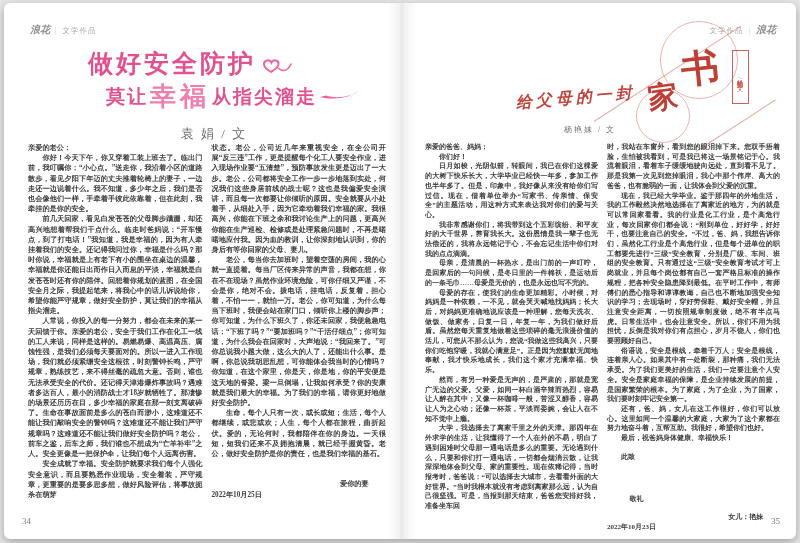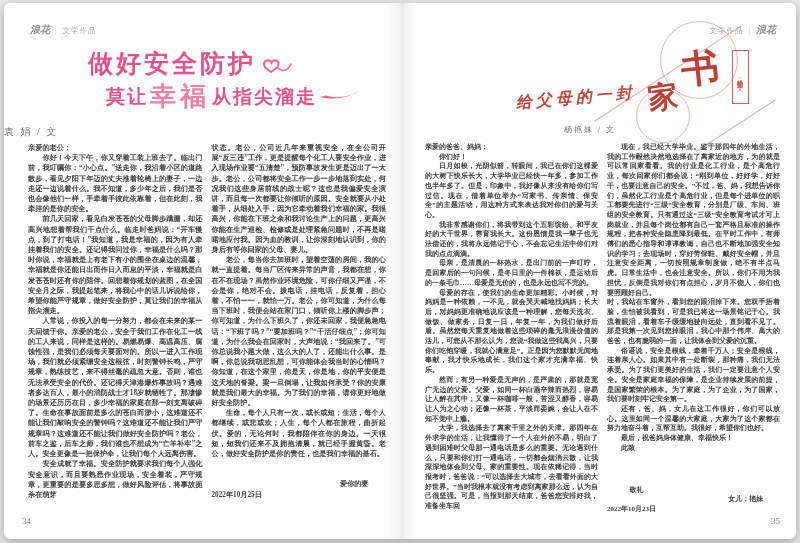--- a/index.html
+++ b/index.html
@@ -30,21 +30,21 @@
   .logo{font-style:italic;font-weight:bold;font-size:10px;color:#8f8f8f;letter-spacing:0;}
   .hdr-sep{color:#cccccc;margin:0 5px;font-size:8px;}
 
   
   .lp-t1{position:absolute;left:84px;top:44px;font-size:25px;font-weight:bold;color:#e2518f;letter-spacing:3px;white-space:nowrap;}
   .lp-t1 svg{vertical-align:-2px;margin-left:2px;}
   .lp-t2{position:absolute;left:102px;top:76px;font-size:19px;font-weight:bold;color:#e2518f;letter-spacing:2px;white-space:nowrap;}
   .lp-t2 .xf{font-size:26px;color:#ef7fae;letter-spacing:4px;vertical-align:-2px;margin:0 2px;}
   .lp-t2 svg{vertical-align:2px;margin-left:2px;}
   .lp-sub{position:absolute;left:0;top:109px;width:420px;text-align:center;font-size:8px;color:#8a8a8a;font-style:italic;letter-spacing:1px;}
-  .lp-author{position:absolute;left:0;top:122px;width:420px;text-align:left;font-size:10px;color:#6f6f6f;letter-spacing:2px;}
+  .lp-author{position:absolute;left:0;top:122px;width:420px;text-align:center;font-size:13px;color:#6f6f6f;letter-spacing:2px;}
 
   
   .rp-script{position:absolute;left:116px;top:90px;font-size:16px;font-weight:bold;font-style:italic;color:#c0443a;letter-spacing:4px;transform:rotate(-5deg);transform-origin:left center;white-space:nowrap;}
   .rp-jia{position:absolute;left:248px;top:74px;font-size:30px;font-weight:bold;color:#bf3f35;transform:rotate(-8deg);}
   .rp-shu{position:absolute;left:281px;top:40px;font-size:38px;font-weight:bold;color:#bf3f35;transform:rotate(-6deg);}
   .rp-vbox{
     position:absolute;left:332px;top:47px;width:15px;height:52px;
     border:1px solid #c86157;color:#c0443a;
     writing-mode:vertical-rl;font-size:6.5px;letter-spacing:1px;
     text-align:center;line-height:15px;
@@ -64,21 +64,21 @@
   .col{width:50%;height:378px;color:#3d3d3d;}
   .col.first{overflow:hidden;}
   .page.left .col{font-size:7.2px;line-height:10.2px;}
   .page.right .col{font-size:7px;line-height:9.7px;}
   .para{margin:0;text-indent:2em;text-align:justify;font-weight:bold;}
   .flush{text-indent:0;}
   .indent3{text-indent:3.2em;margin-top:32px;}
   .sign{text-indent:0;text-align:right;padding-right:2.4em;}
   .sign-date{text-indent:0;padding-right:0.6em;}
   .gap{margin-top:20px;}
-  .gap-sm{}
+  .gap-sm{margin-top:9px;}
 
   .pn{position:absolute;bottom:13px;font-size:9px;color:#7a7a7a;}
   .page.left .pn{left:18px;}
   .page.right .pn{right:16px;}
 </style>
 </head>
 <body>
 
 <div class="spread">
 
@@ -145,22 +145,22 @@
           <p class="para flush">亲爱的爸爸、妈妈：</p>
           <p class="para">你们好！</p>
           <p class="para">日月如梭，光阴似箭，转眼间，我已在你们这棵爱的大树下快乐长大，大学毕业已经快一年多，参加工作也半年多了。但是，印象中，我好像从来没有给你们写过信。现在，借着单位举办“写家书、传亲情、保安全”的主题活动，用这种方式来表达我对你们的爱与关心。</p>
           <p class="para">我非常感谢你们，将我带到这个五彩缤纷、和平友好的大千世界，养育我长大。这份恩情是我一辈子也无法偿还的，我将永远铭记于心，不会忘记生活中你们对我的点点滴滴。</p>
           <p class="para">母亲，是清晨的一杯热水，是出门前的一声叮咛，是回家后的一句问候，是冬日里的一件棉袄，是运动后的一条毛巾……母爱是无价的，也是永远也写不完的。</p>
           <p class="para">母爱的存在，使我们的生命更加精彩。小时候，对妈妈是一种依赖，一不见，就会哭天喊地找妈妈；长大后，对妈妈更准确地说应该是一种理解，您每天洗衣、做饭、做家务，日复一日，年复一年，为我们做好后盾。虽然您每天重复地做着这些琐碎的毫无浪漫价值的活儿，可您从不那么认为，您说“我做这些我高兴，只要你们吃饱穿暖，我就心满意足”。正是因为您默默无闻地奉献，我才快乐地成长，我们这个家才充满幸福、快乐。</p>
           <p class="para">然而，有另一种爱是无声的，是严肃的，那就是宽广无边的父爱。父爱，如同一杯白酒辛辣而热烈，容易让人醉在其中；又像一杯咖啡一般，苦涩又醇香，容易让人为之心动；还像一杯茶，平淡而委婉，会让人在不知不觉中上瘾。</p>
           <p class="para">大学，我选择去了离家千里之外的天津。那四年在外求学的生活，让我懂得了一个人在外的不易，明白了遇到困难时父母那一通电话是多么的重要。无论遇到什么，只要和你们打一通电话，一切都会烟消云散，让我深深地体会到父母、家的重要性。现在依稀记得，当时报考时，爸爸说：“可以选择去大城市，去看看外面的大好世界。”当时我根本就没有考虑到离家那么远，认为自己很坚强。可是，当报到那天结束，爸爸您安排好我，准备坐车回</p>
         </div>
       <div class="col">
+          <p class="para flush">时，我站在车窗外，看到您的眼泪掉下来。您双手捂着脸，生怕被我看到，可是我已将这一场景铭记于心。我流着眼泪，看着车子缓缓地驶向远处，直到看不见了。那是我第一次见到您掉眼泪，我心中那个伟岸、高大的爸爸，也有脆弱的一面，让我体会到父爱的沉重。</p>
           <p class="para">现在，我已经大学毕业。鉴于那四年的外地生活，我的工作毅然决然地选择在了离家近的地方，为的就是可以常回家看看。我的行业是化工行业，是个高危行业，每次回家你们都会说：“刚到单位，好好学，好好干，也要注意自己的安全。”不过，爸、妈，我想告诉你们，虽然化工行业是个高危行业，但是每个进单位的职工都要先进行“三级”安全教育，分别是厂级、车间、班组的安全教育。只有通过这“三级”安全教育考试才可上岗就业，并且每个岗位都有自己一套严格且标准的操作规程，把各种安全隐患降到最低。在平时工作中，有师傅们的悉心指导和谆谆教诲，自己也不断地加强安全知识的学习；去现场时，穿好劳保鞋、戴好安全帽，并且注意安全距离，一切按照规章制度做，绝不有半点马虎。日常生活中，也会注意安全。所以，你们不用为我担忧，反倒是我对你们有点担心，岁月不饶人，你们也要照顾好自己。</p>
-          <p class="para flush">时，我站在车窗外，看到您的眼泪掉下来。您双手捂着脸，生怕被我看到，可是我已将这一场景铭记于心。我流着眼泪，看着车子缓缓地驶向远处，直到看不见了。那是我第一次见到您掉眼泪，我心中那个伟岸、高大的爸爸，也有脆弱的一面，让我体会到父爱的沉重。</p>
           <p class="para">俗语说，安全是根线，牵着千万人；安全是根线，连着亲人心。如果其中有一处断裂，那种痛，我们无法承受。为了我们更美好的生活，我们一定要注意个人安全。安全是家庭幸福的保障，是企业持续发展的前提，是国家繁荣的根本。为了家庭，为了企业，为了国家，我们要时刻牢记安全第一。</p>
           <p class="para">还有，爸、妈，女儿在这工作很好，你们可以放心。这里如同一个温馨的大家庭，大家为了这个家都在努力地奋斗着，互帮互助。我很好，希望你们也好。</p>
           <p class="para">最后，祝爸妈身体健康、幸福快乐！</p>
           <p class="para gap-sm">此致</p>
           <p class="para indent3">敬礼</p>
           <p class="para sign gap-sm">女儿：艳妹</p>
           <p class="para sign-date">2022年10月23日</p>
         </div>
     </div>
 

